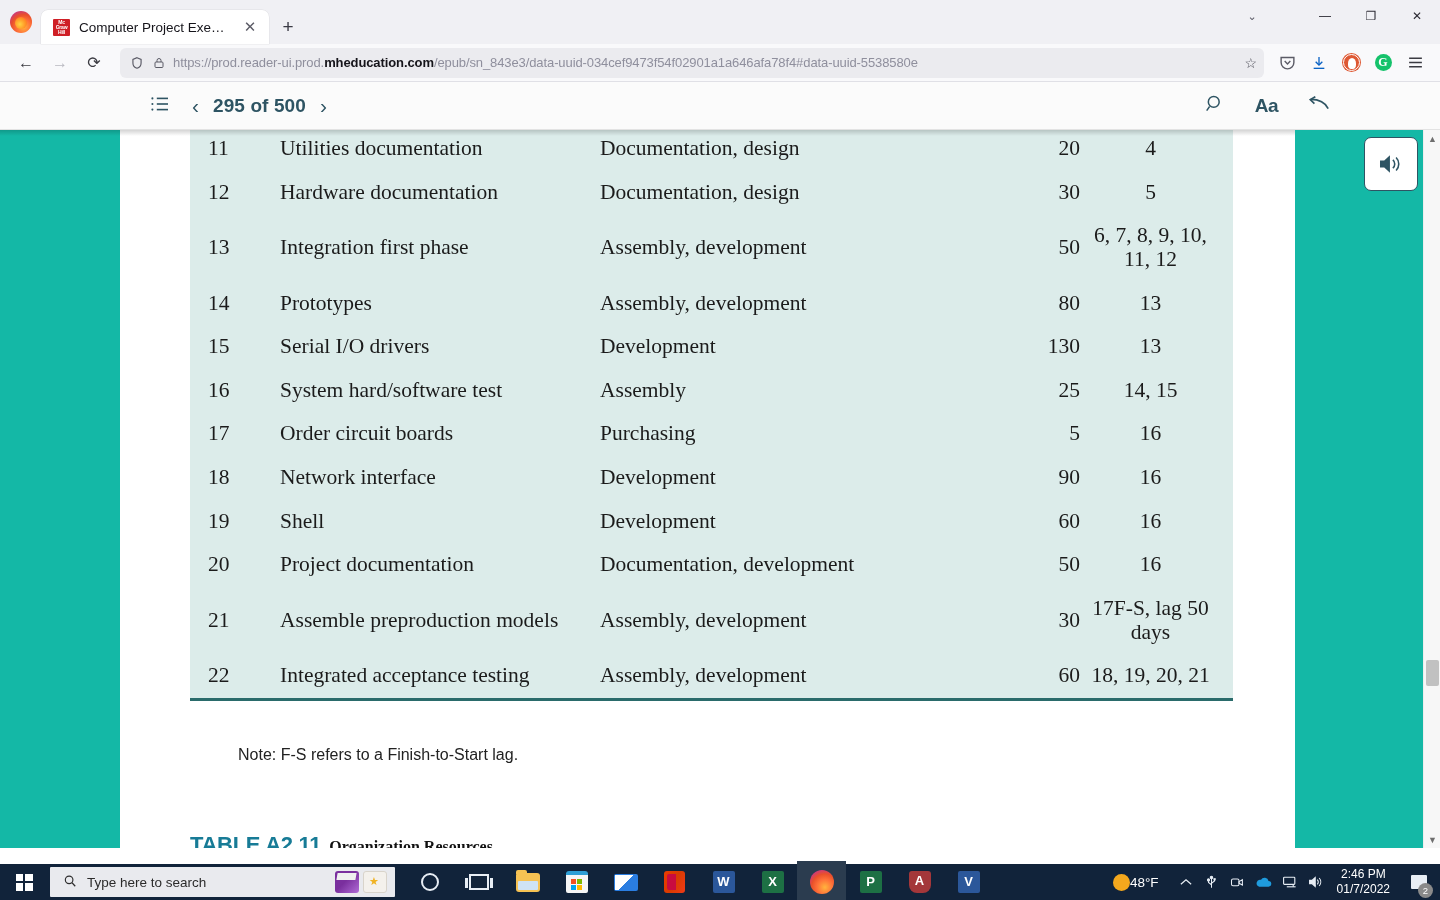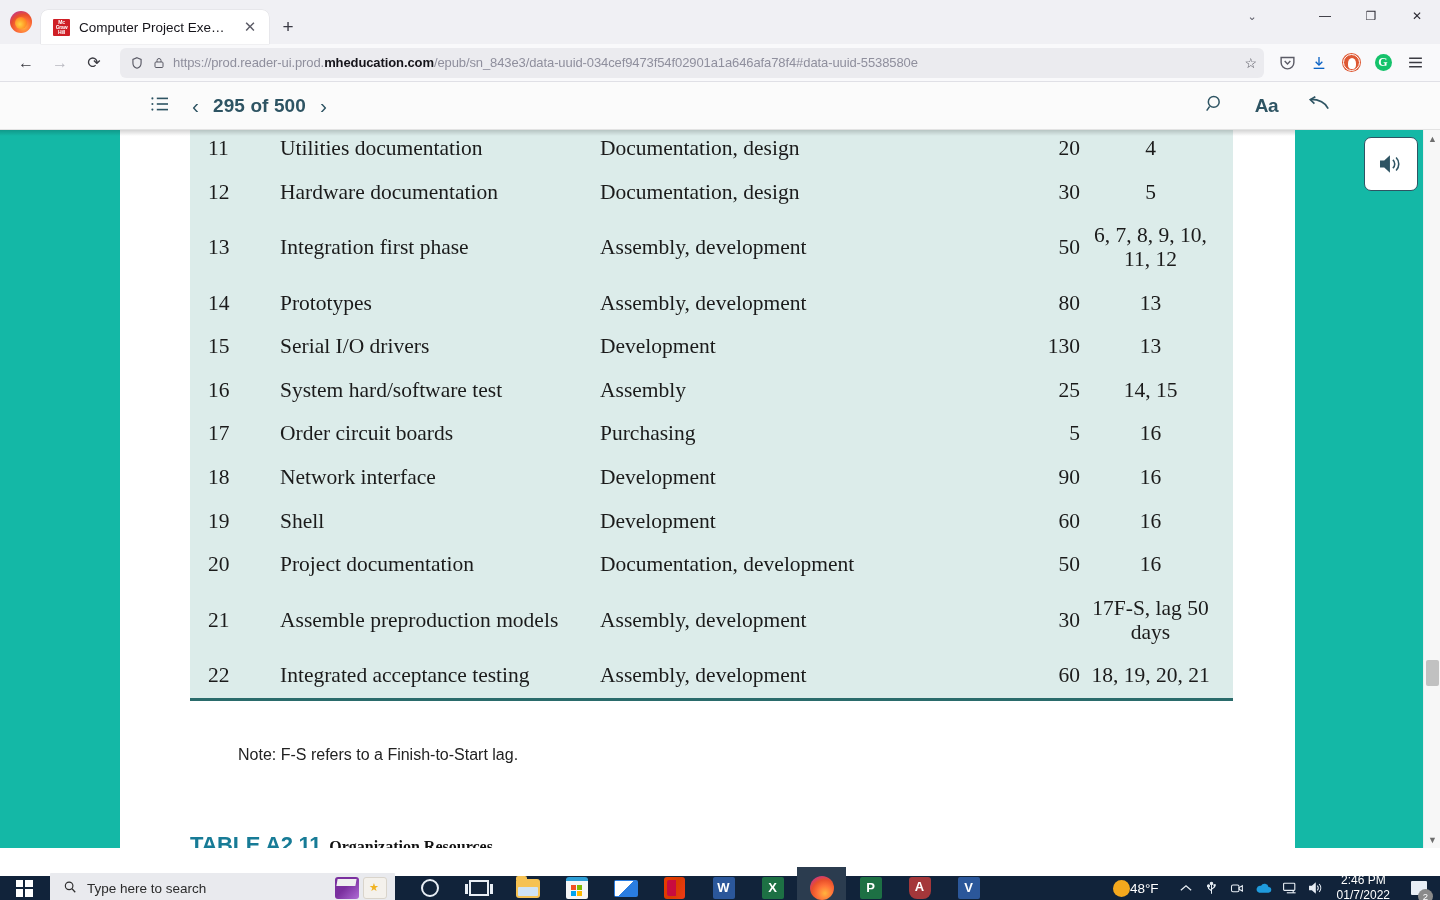--- a/index.html
+++ b/index.html
@@ -174,21 +174,21 @@
     color: #6e6e6e; font-size: 9px;
   }
   .sb-up { top: 0; } .sb-down { bottom: 0; }
   .sb-thumb {
     position: absolute; left: 2px; width: 13px; top: 530px; height: 26px;
     background: #c1c1c1; border-radius: 2px;
   }
 
   
   .taskbar {
-    position: absolute; left: 0; bottom: 0; width: 1440px; height: 24px;
+    position: absolute; left: 0; bottom: 0; width: 1440px; height: 36px;
     background: #11233a; display: flex; align-items: center;
   }
   .startbtn {
     width: 48px; height: 42px; display: flex; align-items: center; justify-content: center;
   }
   .winlogo {
     width: 17px; height: 17px; display: grid; gap: 2px;
     grid-template-columns: 1fr 1fr; grid-template-rows: 1fr 1fr;
   }
   .winlogo i { background: #ffffff; display: block; }

